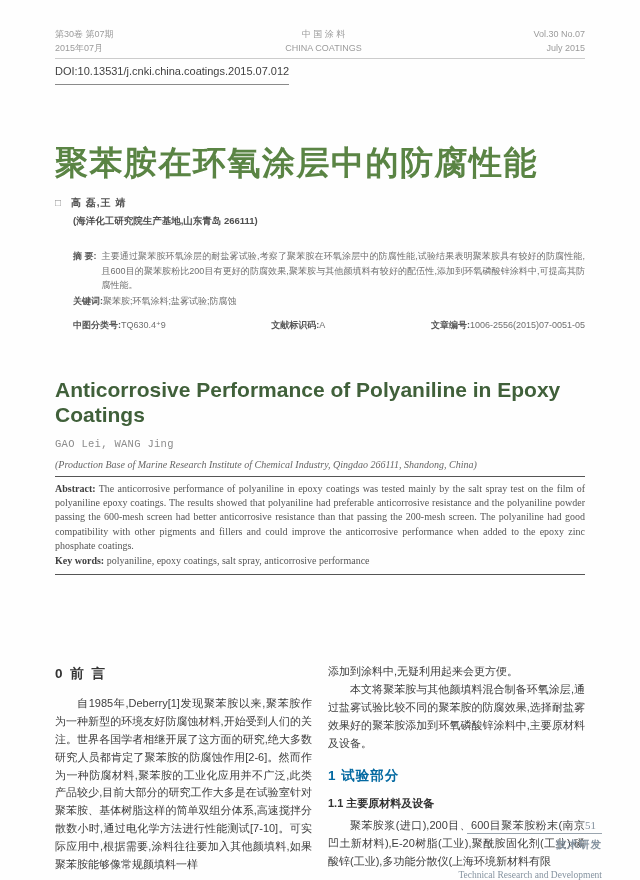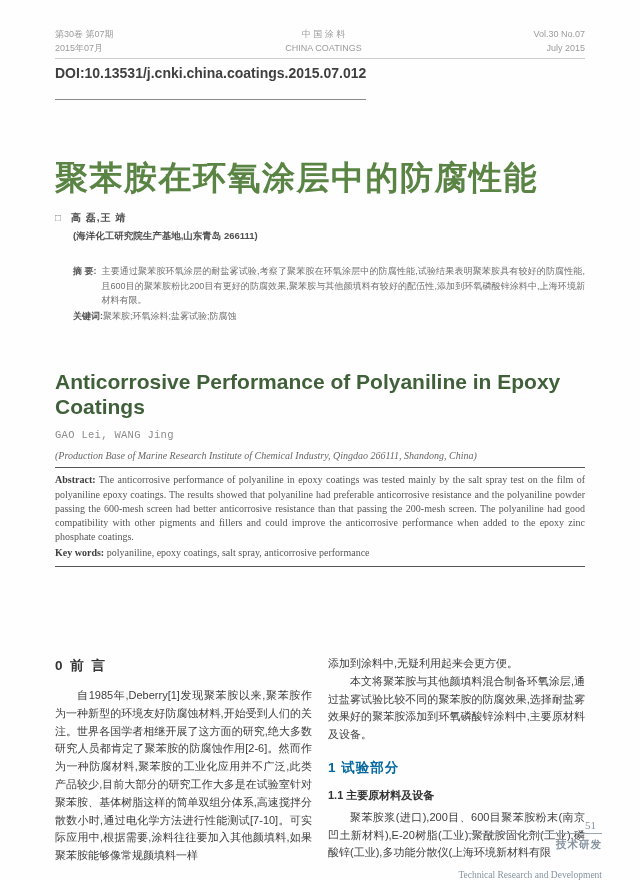--- a/index.html
+++ b/index.html
@@ -4,21 +4,21 @@
 <style>
   * { margin:0; padding:0; box-sizing:border-box; }
   html,body { width:640px; height:880px; background:#ffffff; }
   body { font-family:"Liberation Sans","DejaVu Sans",sans-serif; }
   .page { position:relative; width:640px; height:880px; padding:28px 55px 0 55px; background:#fefefe; overflow:hidden; }
 
   .header { display:flex; justify-content:space-between; font-size:9px; color:#9b9b9b; line-height:1.5; }
   .h-col.center { text-align:center; }
   .h-col.right { text-align:right; }
   .header-rule { border-top:1px solid #cccccc; margin-top:3px; }
-  .doi { display:inline-block; margin-top:6px; font-size:14px; font-weight:bold; color:#3f3f3f; border-bottom:1px solid #8a8a8a; padding-bottom:18px; }
+  .doi { display:inline-block; margin-top:6px; font-size:11px; font-weight:normal; color:#3f3f3f; border-bottom:1px solid #8a8a8a; padding-bottom:7px; }
 
   .cn-title { margin-top:60px; font-size:33px; font-weight:bold; color:#5a8444; letter-spacing:1.5px; line-height:1.1; }
 
   .authors { margin-top:15px; font-size:10px; font-weight:bold; color:#4f4f4f; letter-spacing:1px; }
   .authors .marker { color:#8a8a8a; font-weight:normal; margin-right:9px; }
   .affil-cn { margin-top:5px; padding-left:18px; font-size:9.5px; font-weight:bold; color:#4f4f4f; }
 
   .meta-block { margin-top:21px; padding-left:18px; font-size:9px; color:#6f6f6f; line-height:1.6; }
   .abstract-row { display:flex; }
   .meta-label { font-weight:bold; color:#565656; white-space:nowrap; margin-right:5px; }
@@ -77,24 +77,29 @@
   <h1 class="cn-title">聚苯胺在环氧涂层中的防腐性能</h1>
 
   <div class="authors">
     <span class="marker">□</span><span>高  磊,王  靖</span>
   </div>
   <div class="affil-cn">(海洋化工研究院生产基地,山东青岛  266111)</div>
 
   <div class="meta-block">
     <div class="abstract-row">
       <span class="meta-label">摘  要:</span>
-      <span class="abstract-text">主要通过聚苯胺环氧涂层的耐盐雾试验,考察了聚苯胺在环氧涂层中的防腐性能,试验结果表明聚苯胺具有较好的防腐性能,且600目的聚苯胺粉比200目有更好的防腐效果,聚苯胺与其他颜填料有较好的配伍性,添加到环氧磷酸锌涂料中,上海环境新材料有限。</span>
+      <span class="abstract-text">主要通过聚苯胺环氧涂层的耐盐雾试验,考察了聚苯胺在环氧涂层中的防腐性能,试验结果表明聚苯胺具有较好的防腐性能,且600目的聚苯胺粉比200目有更好的防腐效果,聚苯胺与其他颜填料有较好的配伍性,添加到环氧磷酸锌涂料中,可提高其防腐性能。</span>
     </div>
     <div class="keywords-row">
       <span class="meta-label">关键词:</span><span>聚苯胺;环氧涂料;盐雾试验;防腐蚀</span>
+    </div>
+    <div class="clc-row">
+      <span class="clc-item"><span class="meta-label">中图分类号:</span><span>TQ630.4⁺9</span></span>
+      <span class="clc-item"><span class="meta-label">文献标识码:</span><span>A</span></span>
+      <span class="clc-item"><span class="meta-label">文章编号:</span><span>1006-2556(2015)07-0051-05</span></span>
     </div>
   </div>
 
   <h2 class="en-title">Anticorrosive Performance of Polyaniline in Epoxy Coatings</h2>
   <div class="en-authors">GAO Lei, WANG Jing</div>
   <div class="en-affil">(Production Base of Marine Research Institute of Chemical Industry, Qingdao 266111, Shandong, China)</div>
 
   <div class="en-rule"></div>
   <div class="en-abstract-block">
     <div><b>Abstract:</b> <span>The anticorrosive performance of polyaniline in epoxy coatings was tested mainly by the salt spray test on the film of polyaniline epoxy coatings. The results showed that polyaniline had preferable anticorrosive resistance and the polyaniline powder passing the 600-mesh screen had better anticorrosive resistance than that passing the 200-mesh screen. The polyaniline had good compatibility with other pigments and fillers and could improve the anticorrosive performance when added to the epoxy zinc phosphate coatings.</span></div>

